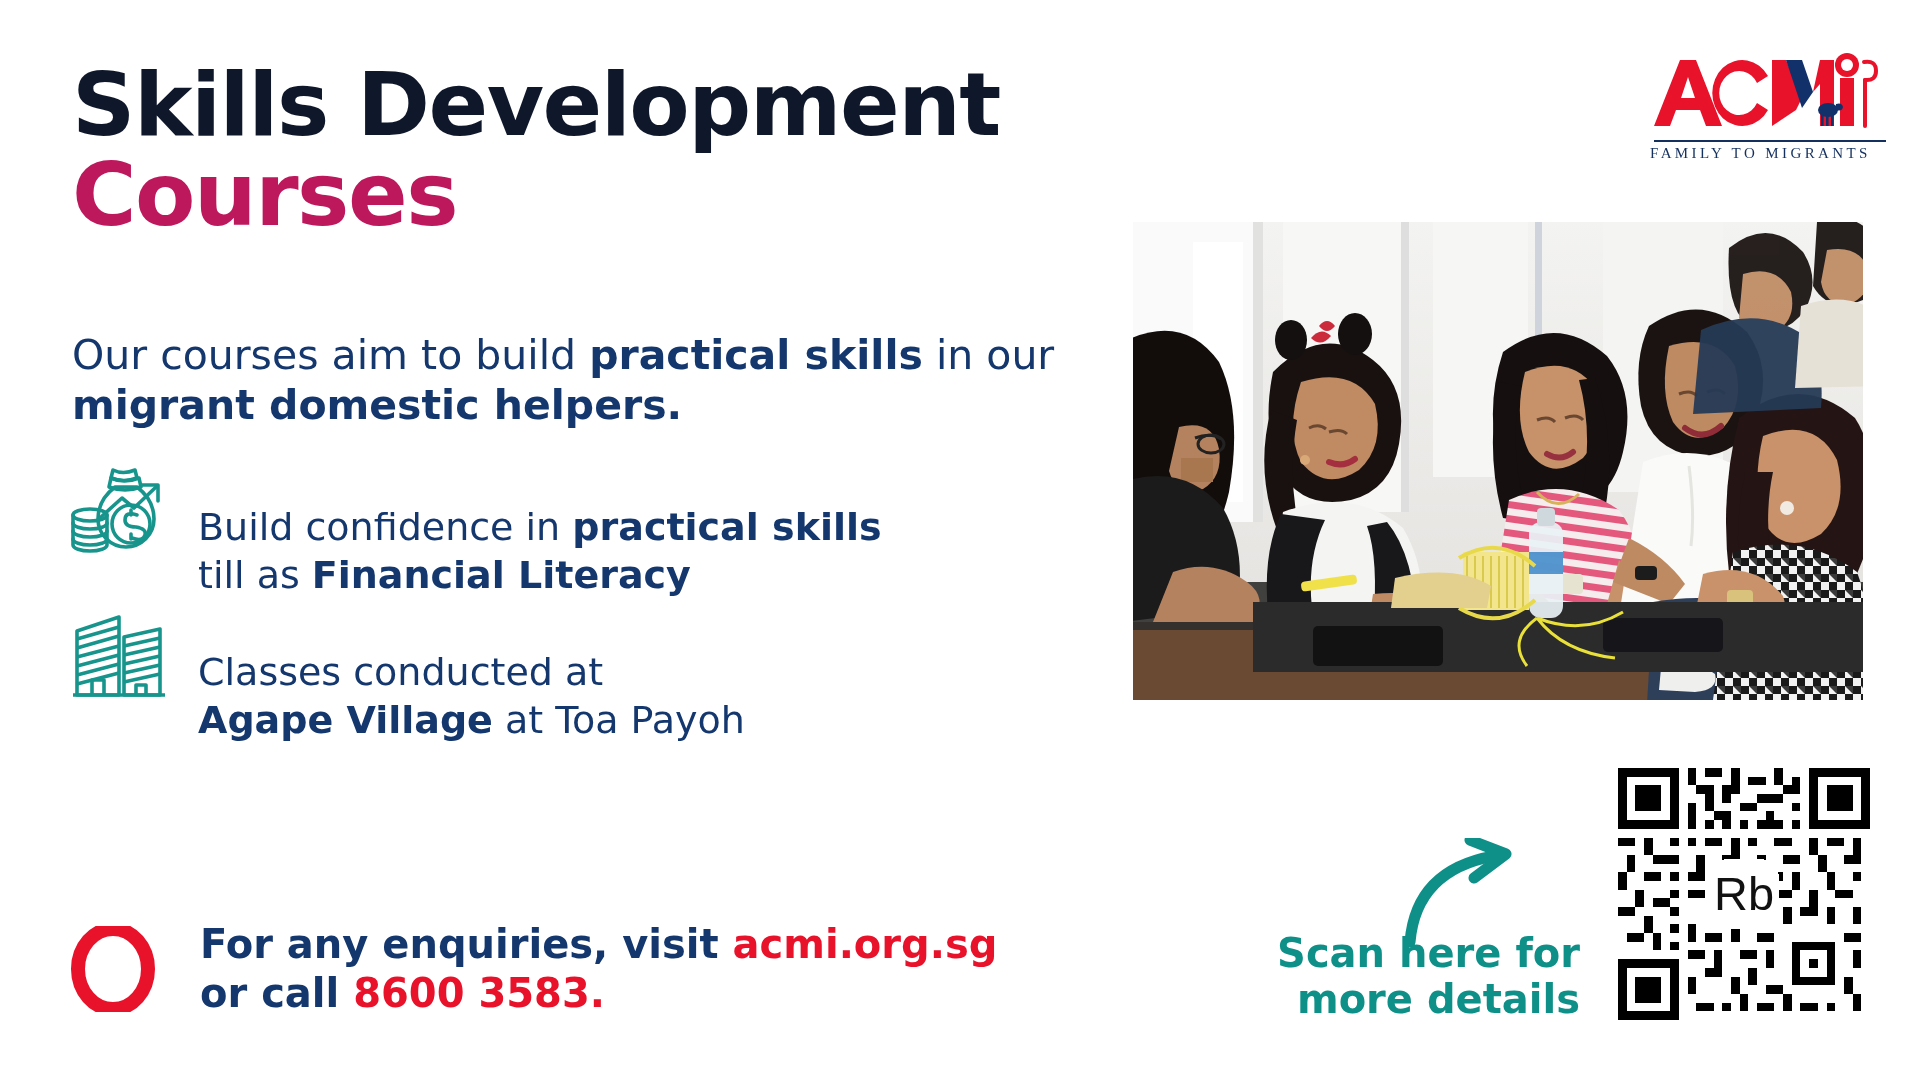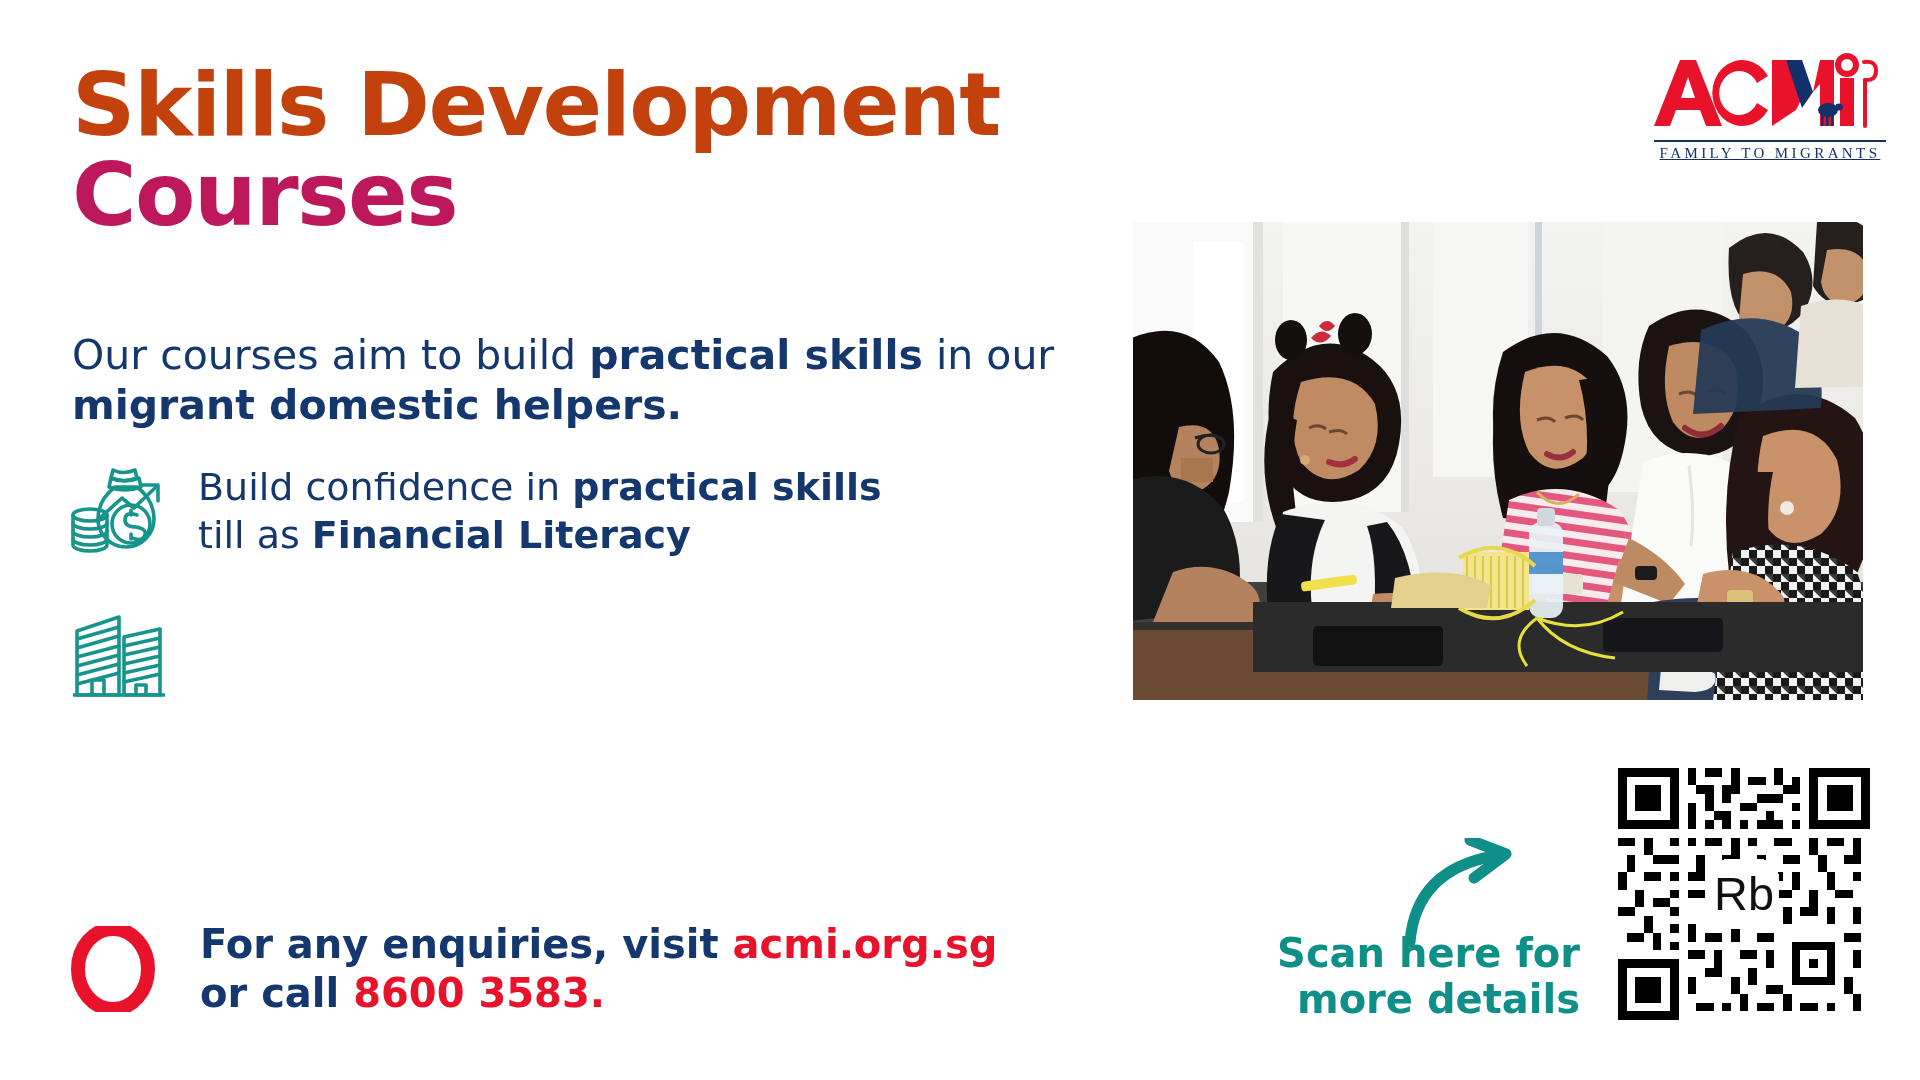--- a/index.html
+++ b/index.html
@@ -12,48 +12,48 @@
     position:relative;
   }
   .poster{position:relative;width:1920px;height:1080px;background:#fff;}
 
   
   .logo-block{position:absolute;left:1650px;top:48px;width:240px;height:120px;}
   .logo-mark{width:240px;height:90px;display:block;}
   .logo-rule{position:absolute;left:4px;top:92px;width:232px;height:2px;background:#14305f;}
   .logo-tagline{
     position:absolute;left:0;top:97px;width:240px;
-    text-align:center;color:#14305f;font-size:15px;font-weight:400;
-    letter-spacing:3.4px;font-family:"Liberation Serif", serif;text-decoration:underline;
+    text-align:left;color:#14305f;font-size:15px;font-weight:400;
+    letter-spacing:3.4px;font-family:"Liberation Serif", serif;
   }
 
   
   .title{position:absolute;left:72px;top:62px;width:1060px;}
   .title-line{
     font-size:88px;line-height:0.98;font-weight:700;
     letter-spacing:-1.5px;margin:0;
     font-family:"DejaVu Sans", sans-serif;
   }
-  .title-line.l1{color:#c2410c;}
+  .title-line.l1{color:#0f172a;}
   .title-line.l2{color:#be185d;margin-top:4px;}
 
   
   .intro{
     position:absolute;left:72px;top:330px;width:1010px;
     color:#14376E;font-size:41px;line-height:1.22;
     font-family:"DejaVu Sans", sans-serif;font-weight:400;
   }
   .intro b{font-weight:700;}
 
   
   .bullet{position:absolute;display:flex;align-items:flex-start;gap:26px;}
   .bullet .ico{flex:0 0 auto;width:104px;height:104px;display:block;}
   .bullet .btxt{
     color:#14376E;font-size:38px;line-height:1.26;
-    font-family:"DejaVu Sans", sans-serif;font-weight:400;padding-top:4px;
+    font-family:"DejaVu Sans", sans-serif;font-weight:400;padding-top:4px;margin-top:40px;
   }
   .bullet .btxt b{font-weight:700;}
 
   #bullet-1{left:68px;top:460px;}
   #bullet-2{left:68px;top:605px;}
   #bullet-3{left:68px;top:752px;align-items:center;}
   #bullet-3 .btxt{padding-top:0;}
 
   
   .contact{position:absolute;left:70px;top:920px;display:flex;align-items:flex-start;gap:44px;}
@@ -169,20 +169,24 @@
         <path d="M24 90 L24 75 L36 75 L36 90"></path>
 
         <path d="M56 32 L92 24 L92 90 L56 90 Z"></path>
         <path d="M56 41 L92 33 M56 50 L92 42 M56 59 L92 51 M56 68 L92 60 M56 77 L92 69"></path>
 
         <path d="M68 90 L68 80 L78 80 L78 90"></path>
 
         <path d="M5 90 L97 90"></path>
       </g>
     </svg>
+    <div class="btxt">
+      <span>Classes conducted at</span><br>
+      <b>Agape Village</b><span> at Toa Payoh</span>
+    </div>
   </div>
 
 
   <div class="contact">
     <svg class="ring" viewBox="0 0 86 86">
       <ellipse cx="43" cy="43" rx="35" ry="40" fill="none" stroke="#E8122B" stroke-width="14"></ellipse>
     </svg>
     <div class="contact-text">
       <span>For any enquiries, visit </span><span class="red">acmi.org.sg</span><br>
       <span>or call </span><span class="red">8600 3583.</span>

